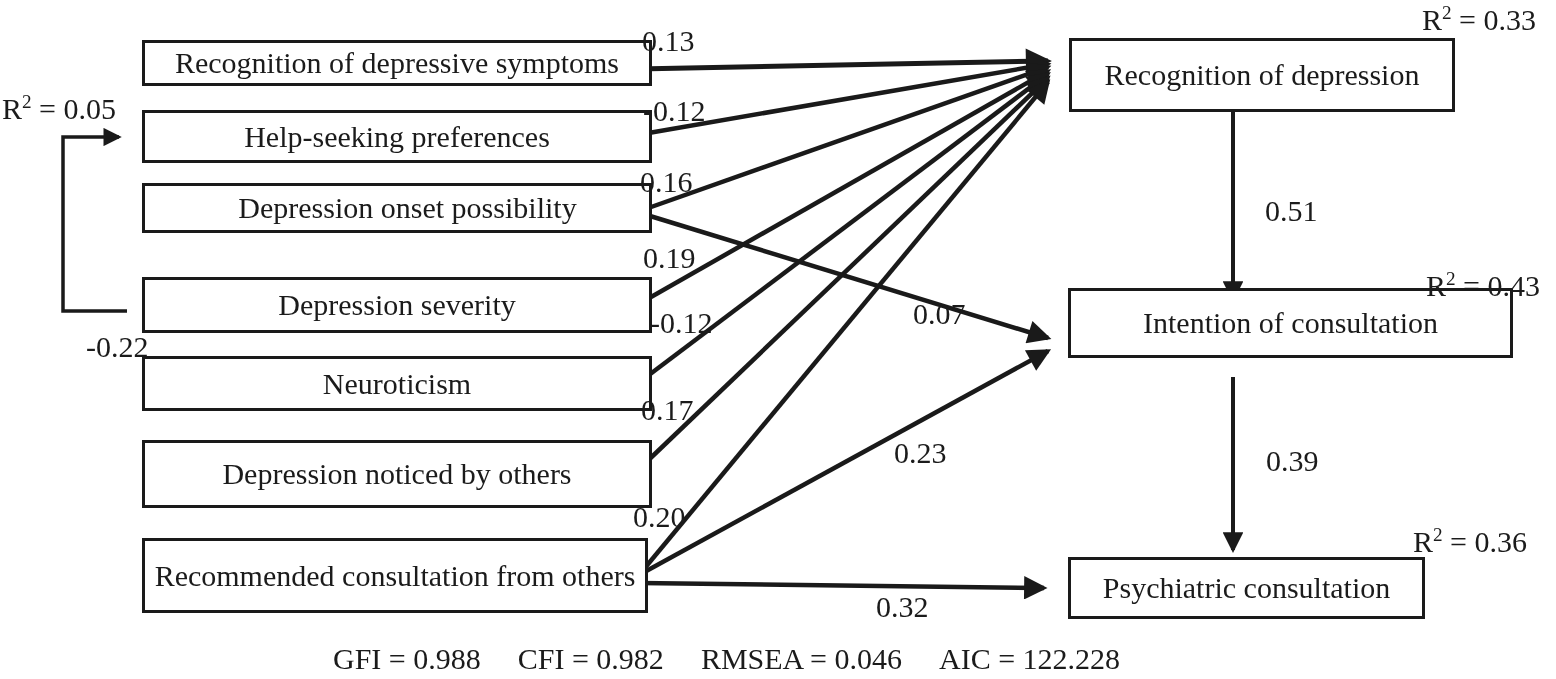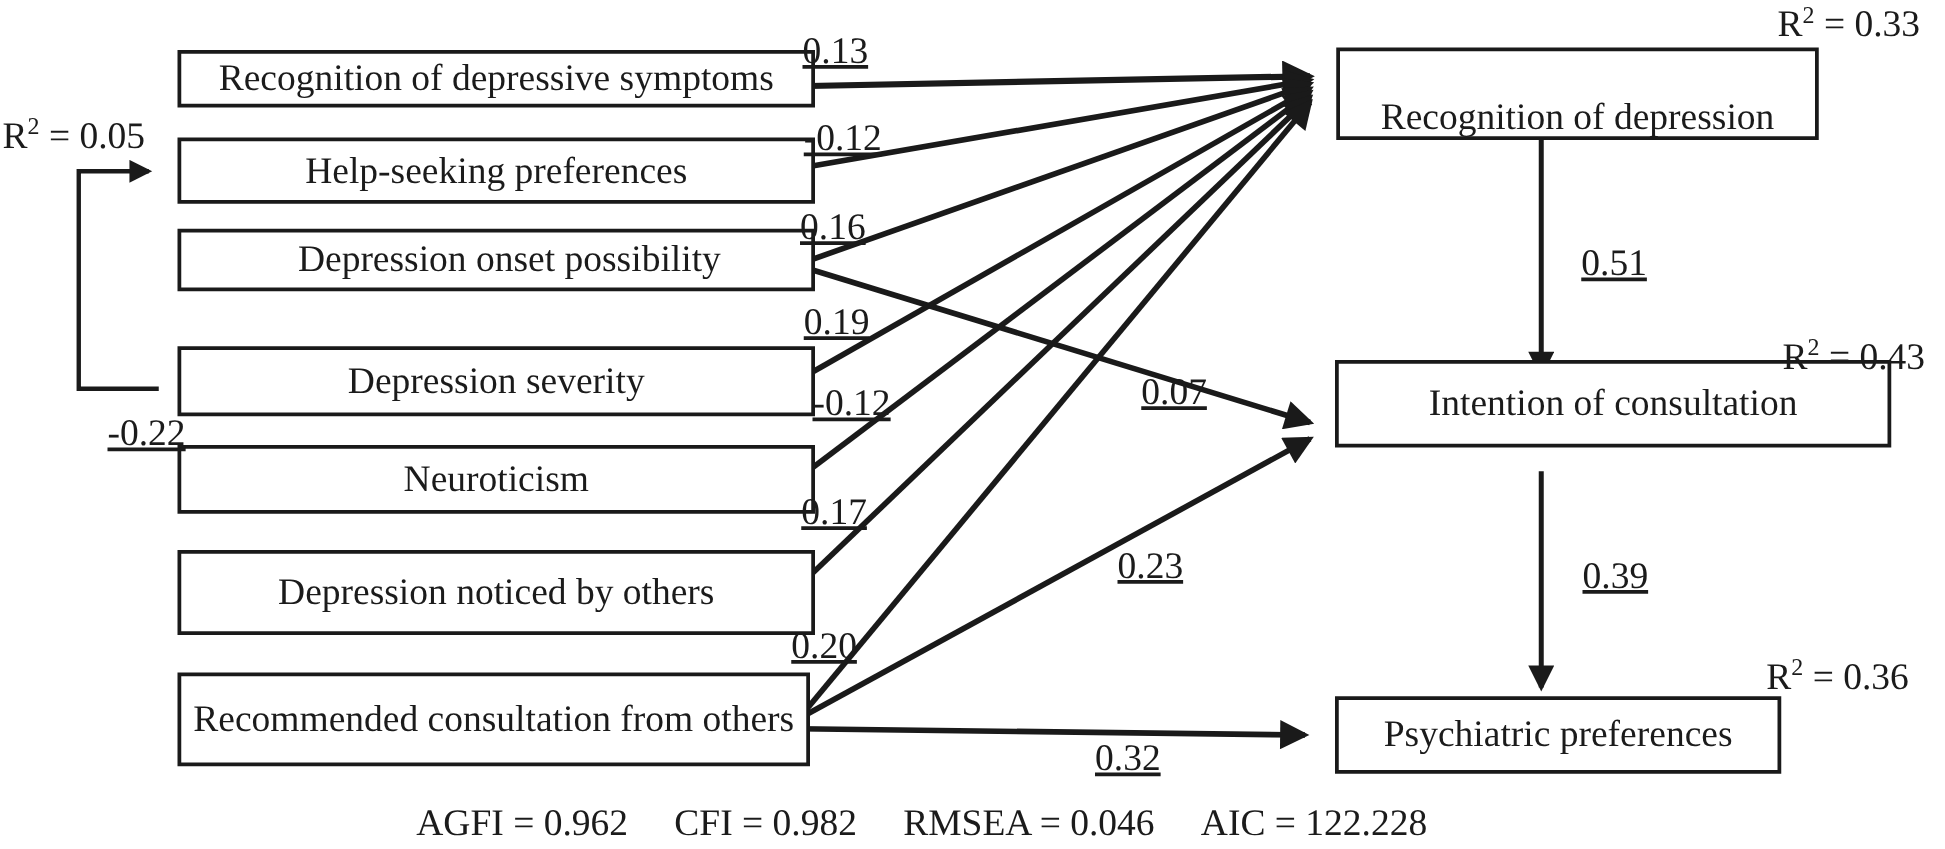--- a/index.html
+++ b/index.html
@@ -22,21 +22,20 @@
     z-index:2;
     box-sizing:border-box;
     white-space:nowrap;
     margin-left:15px;
   }
   .coef{
     position:absolute;
     font-size:30px;
     z-index:3;
     white-space:nowrap;
-    text-decoration:underline;
   }
   .r2{
     position:absolute;
     font-size:30px;
     z-index:3;
     white-space:nowrap;
   }
   .r2 sup{font-size:0.64em;line-height:0;vertical-align:super;}
   #fit-stats{
     position:absolute;
@@ -93,28 +92,28 @@
   <div class="node" style="left:127px;top:356px;width:510px;height:55px;">
       <span>Neuroticism</span>
     </div>
   <div class="node" style="left:127px;top:440px;width:510px;height:68px;">
       <span>Depression noticed by others</span>
     </div>
   <div class="node" style="left:127px;top:538px;width:506px;height:75px;">
       <span>Recommended consultation from others</span>
     </div>
 
-  <div class="node" style="left:1054px;top:38px;width:386px;height:74px;align-items:flex-end;">
+  <div class="node" style="left:1054px;top:38px;width:386px;height:74px;">
       <span>Recognition of depression</span>
     </div>
   <div class="node" style="left:1053px;top:288px;width:445px;height:70px;">
       <span>Intention of consultation</span>
     </div>
   <div class="node" style="left:1053px;top:557px;width:357px;height:62px;">
-      <span>Psychiatric preferences</span>
+      <span>Psychiatric consultation</span>
     </div>
 
   <div class="r2" style="left:2px;top:92px;"><span>R</span><sup>2</sup><span> = 0.05</span></div>
   <div class="r2" style="left:1422px;top:3px;"><span>R</span><sup>2</sup><span> = 0.33</span></div>
   <div class="r2" style="left:1426px;top:269px;"><span>R</span><sup>2</sup><span> = 0.43</span></div>
   <div class="r2" style="left:1413px;top:525px;"><span>R</span><sup>2</sup><span> = 0.36</span></div>
 
   <div class="coef" style="left:642px;top:24px;">0.13</div>
   <div class="coef" style="left:643px;top:94px;">-0.12</div>
   <div class="coef" style="left:640px;top:165px;">0.16</div>
@@ -123,19 +122,19 @@
   <div class="coef" style="left:641px;top:393px;">0.17</div>
   <div class="coef" style="left:633px;top:500px;">0.20</div>
   <div class="coef" style="left:913px;top:271px;margin-top:26px;">0.07</div>
   <div class="coef" style="left:894px;top:436px;">0.23</div>
   <div class="coef" style="left:846px;top:590px;margin-left:30px;">0.32</div>
   <div class="coef" style="left:1265px;top:194px;">0.51</div>
   <div class="coef" style="left:1266px;top:444px;">0.39</div>
   <div class="coef" style="left:86px;top:330px;">-0.22</div>
 
   <div id="fit-stats">
-    <span>AGFI = 0.962</span>
+    <span>GFI = 0.988</span>
     <span>CFI = 0.982</span>
     <span>RMSEA = 0.046</span>
     <span>AIC = 122.228</span>
   </div>
 
 </div>
 
 </body></html>

